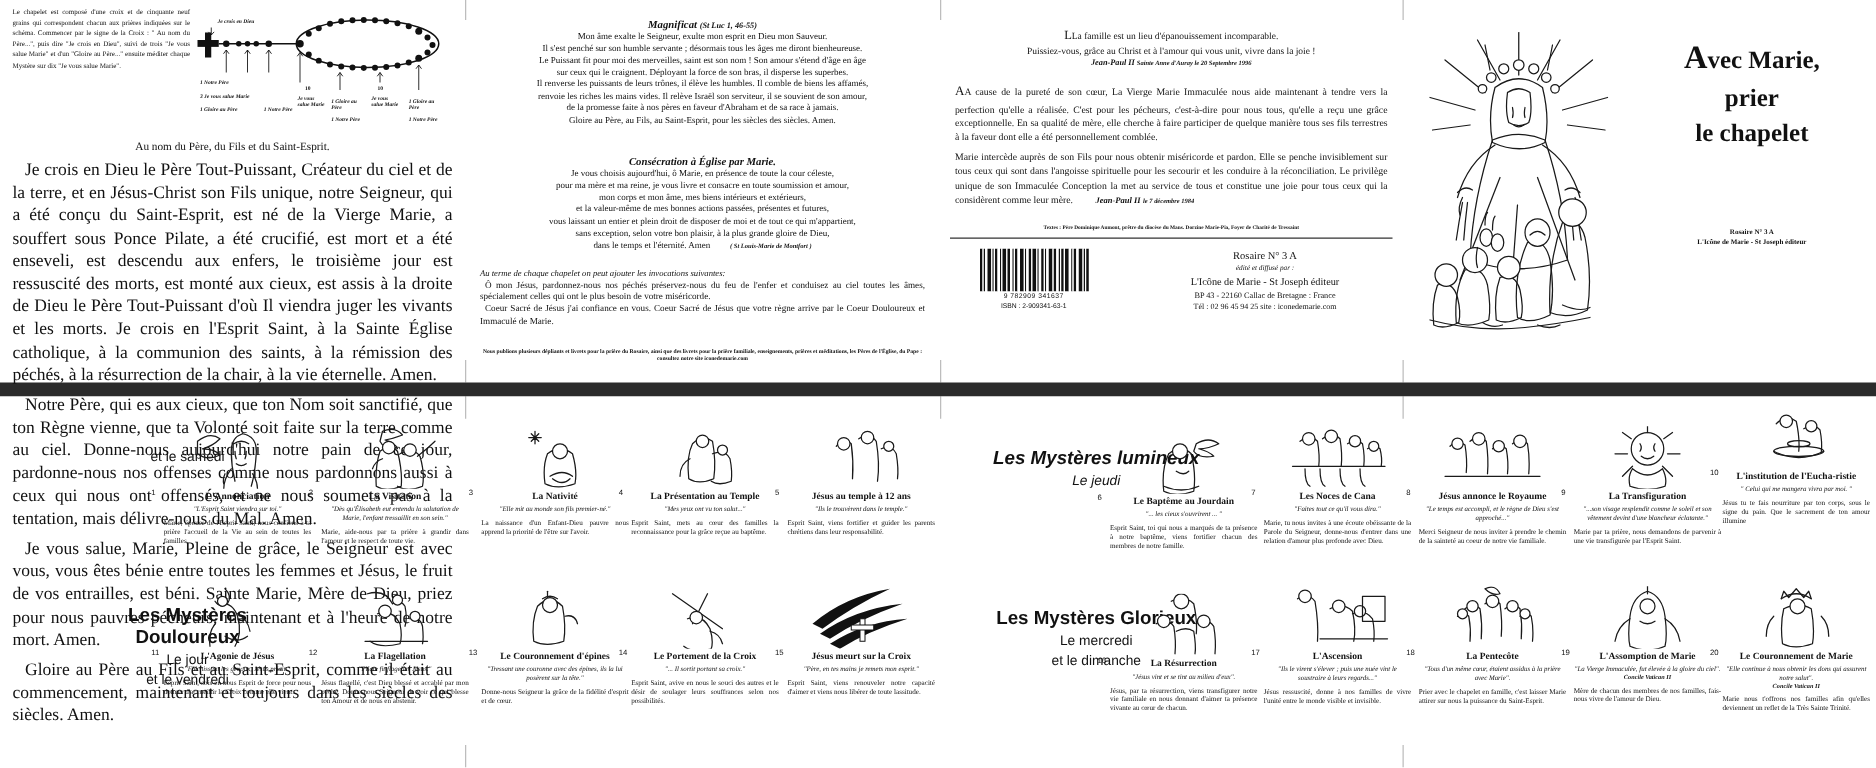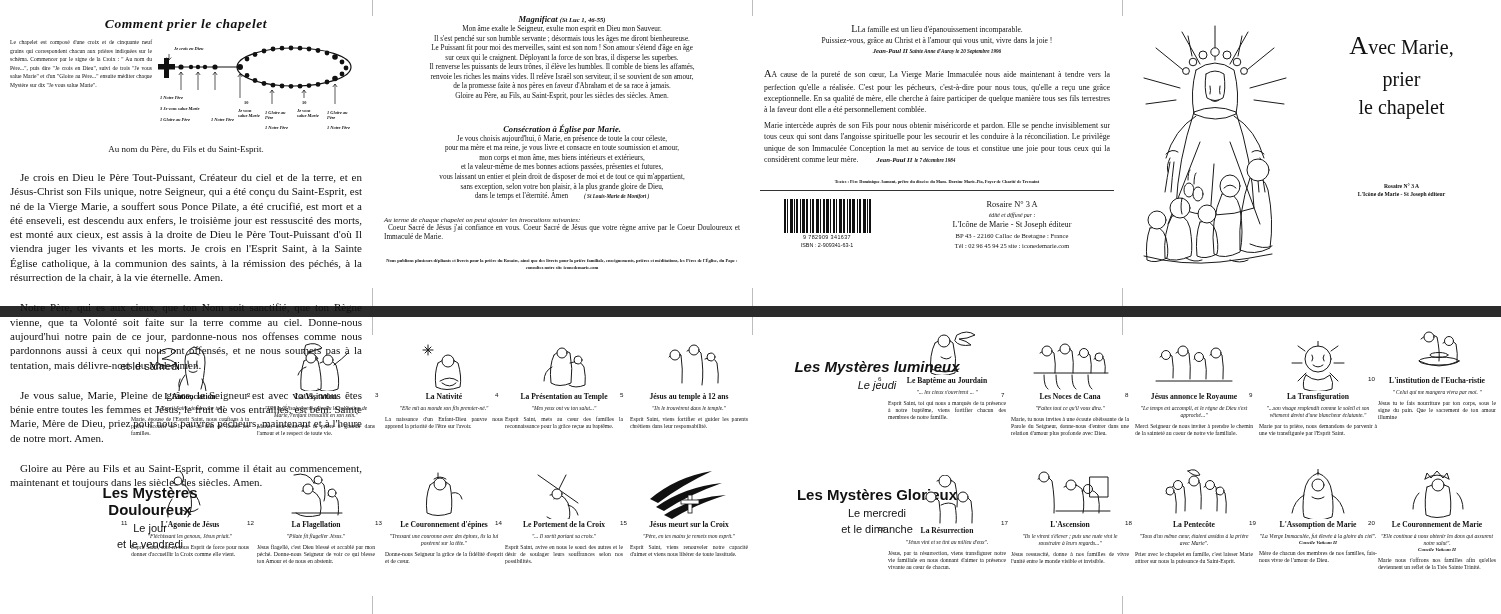--- a/index.html
+++ b/index.html
@@ -43,21 +43,21 @@
     font-size: 5.6px; line-height: 1.52; text-align: justify;
   }
 
   
   .rosary { position: relative; width: 210px; height: 100px; }
   .rosary svg { position: absolute; left: 0; top: -6px; }
   .rlab { position: absolute; font-size: 4.4px; font-style: italic; font-weight: bold; white-space: nowrap; }
 
   .body-col { padding: 0 10px; }
   .pline-center { text-align: center; font-size: 9px; margin-top: 6px; }
-  .para { font-size: 11px; line-height: 1.30; text-align: justify; margin-top: 16px; text-indent: 10px; }
+  .para { font-size: 14px; line-height: 1.30; text-align: justify; margin-top: 6px; text-indent: 10px; }
 
   
   .c-title { text-align: center; font-weight: bold; font-style: italic; font-size: 8.6px; }
   .c-title span.ref { font-size: 6.6px; font-weight: bold; font-style: italic; }
   .c-body { text-align: center; font-size: 7.2px; line-height: 1.33; margin-top: 1px; }
   .c-body .src { font-size: 5.2px; font-style: italic; font-weight: bold; }
   .lead-it { font-size: 6.9px; font-style: italic; margin-top: 14px; }
   .flow { font-size: 7.3px; line-height: 1.34; text-align: justify; }
   .tiny-center { font-size: 4.5px; text-align: center; line-height: 1.5; font-weight: bold; margin-top: 16px; }
 
@@ -78,21 +78,21 @@
   .pub .l1 { font-size: 8.4px; }
   .pub .l2 { font-size: 5.8px; font-style: italic; }
   .pub .l3 { font-size: 8.2px; }
   .pub .l4 { font-size: 6.6px; }
   .pub .l5 { font-size: 6.4px; }
 
   
   .cover { display: flex; height: 100%; align-items: flex-start; }
   .cover-art { width: 180px; padding-left: 8px; padding-top: 12px; }
   .cover-txt { flex: 1; text-align: center; padding-top: 28px; }
-  .cover-txt .tline { font-family: "Liberation Serif", serif; font-weight: normal; font-size: 20px; line-height: 1.42; }
+  .cover-txt .tline { font-family: "Liberation Serif", serif; font-weight: bold; font-size: 20px; line-height: 1.42; }
   .cover-txt .tline .cap { font-size: 26px; }
   .cover-foot { font-size: 5.6px; font-weight: bold; line-height: 1.5; margin-top: 60px; }
 
   
   .b-sect-title { position: absolute; text-align: center; }
   .b-sect-title .main { font-family: "Liberation Sans", sans-serif; font-weight: bold; font-size: 15px; line-height: 1.12; }
   .b-sect-title .sub { font-family: "Liberation Sans", sans-serif; font-size: 11px; line-height: 1.2; margin-top: 3px; }
 
   .myst { position: absolute; width: 118px; }
   .myst .num { position: absolute; left: -10px; top: 50px; font-size: 6.2px; font-family: "Liberation Sans", sans-serif; }
@@ -121,21 +121,20 @@
   <div class="fold" style="left:752px;top:317px;height:18px;"></div>
   <div class="fold" style="left:1122px;top:317px;height:18px;"></div>
   <div class="fold" style="left:372px;top:596px;height:18px;"></div>
   <div class="fold" style="left:1122px;top:596px;height:18px;"></div>
 
   <div class="band"></div>
 
   <div class="half half-top">
 
     <div class="panel p1">
-      <div class="head-script">Comment prier le chapelet</div>
 
       <div class="intro-row">
         <div class="intro-text">Le chapelet est composé d'une croix et de cinquante neuf grains qui correspondent chacun aux prières indiquées sur le schéma. Commencer par le signe de la Croix : " Au nom du Père...", puis dire "Je crois en Dieu", suivi de trois "Je vous salue Marie" et d'un "Gloire au Père..." ensuite méditer chaque Mystère sur dix "Je vous salue Marie".</div>
 
         <div class="rosary">
           <svg width="210" height="106" viewBox="0 0 210 106">
 
             <g fill="#111">
               <rect x="12" y="26" width="5" height="20"></rect>
               <rect x="6" y="32" width="17" height="5.5"></rect>
@@ -248,20 +247,21 @@
           <div>et la valeur-même de mes bonnes actions passées, présentes et futures,</div>
           <div>vous laissant un entier et plein droit de disposer de moi et de tout ce qui m'appartient,</div>
           <div>sans exception, selon votre bon plaisir, à la plus grande gloire de Dieu,</div>
           <div>
             <span>dans le temps et l'éternité.  Amen</span>
             <span class="src" style="margin-left:14px;">( St Louis-Marie de Montfort )</span>
           </div>
         </div>
 
         <div class="lead-it">Au terme de chaque chapelet on peut ajouter les invocations suivantes:</div>
+        <div class="flow" style="text-indent:4px;">Ô mon Jésus, pardonnez-nous nos péchés préservez-nous du feu de l'enfer et conduisez au ciel toutes les âmes, spécialement celles qui ont le plus besoin de votre miséricorde.</div>
         <div class="flow" style="text-indent:4px;">Coeur Sacré de Jésus j'ai confiance en vous. Coeur Sacré de Jésus que votre règne arrive par le Coeur Douloureux et Immaculé de Marie.</div>
 
         <div class="tiny-center">Nous publions plusieurs dépliants et livrets pour la prière du Rosaire, ainsi que des livrets pour la prière familiale, enseignements, prières et méditations, les Pères de l'Église, du Pape : consultez notre site iconedemarie.com</div>
       </div>
     </div>
 
     <div class="panel p3">
       <div style="padding:0 12px;">
         <div class="quote-block">
           <div><span style="font-size:10px;">L</span><span>La famille est un lieu d'épanouissement incomparable.</span></div>
@@ -576,21 +576,21 @@
             <path d="M56 18 q8 -4 12 4 q2 12 1 20"></path>
             <circle cx="62" cy="16" r="4" fill="#fff"></circle>
           </g>
         </svg>
       </div>
       <div class="name">Jésus au temple à 12 ans</div>
       <div class="cite">"Ils le trouvèrent dans le temple."</div>
       <div class="pray">Esprit Saint, viens fortifier et guider les parents chrétiens dans leur responsabilité.</div>
     </div>
 
-    <div class="myst" style="left:888px;top:8px;">
+    <div class="myst" style="left:888px;top:28px;">
       <div class="num">6</div>
       <div class="art">
         <svg width="80" height="50" viewBox="0 0 80 50">
           <g class="ln" stroke-width=".8">
             <path d="M50 10 q10 -6 18 0 q-8 4 -16 4 q8 2 12 6 q-12 2 -16 -4 z"></path>
             <path d="M28 18 q10 -8 18 0 q4 16 2 30 q-14 5 -24 0 q-2 -18 4 -30"></path>
             <circle cx="37" cy="16" r="6" fill="#fff"></circle>
             <path d="M34 32 q6 4 10 0"></path>
             <path d="M24 44 q14 6 28 0"></path>
           </g>

